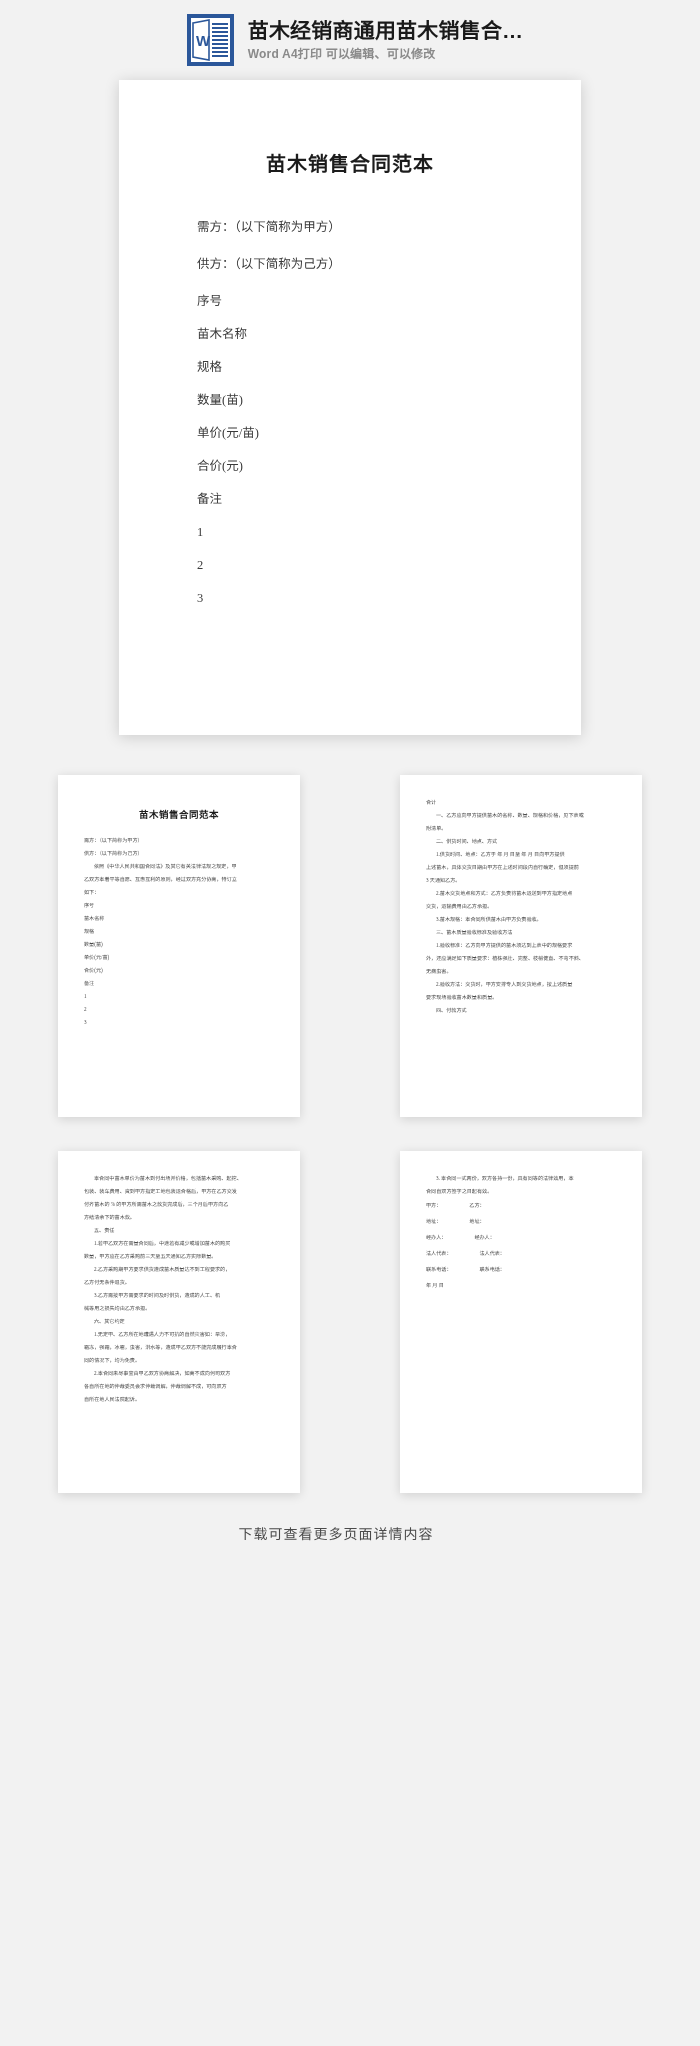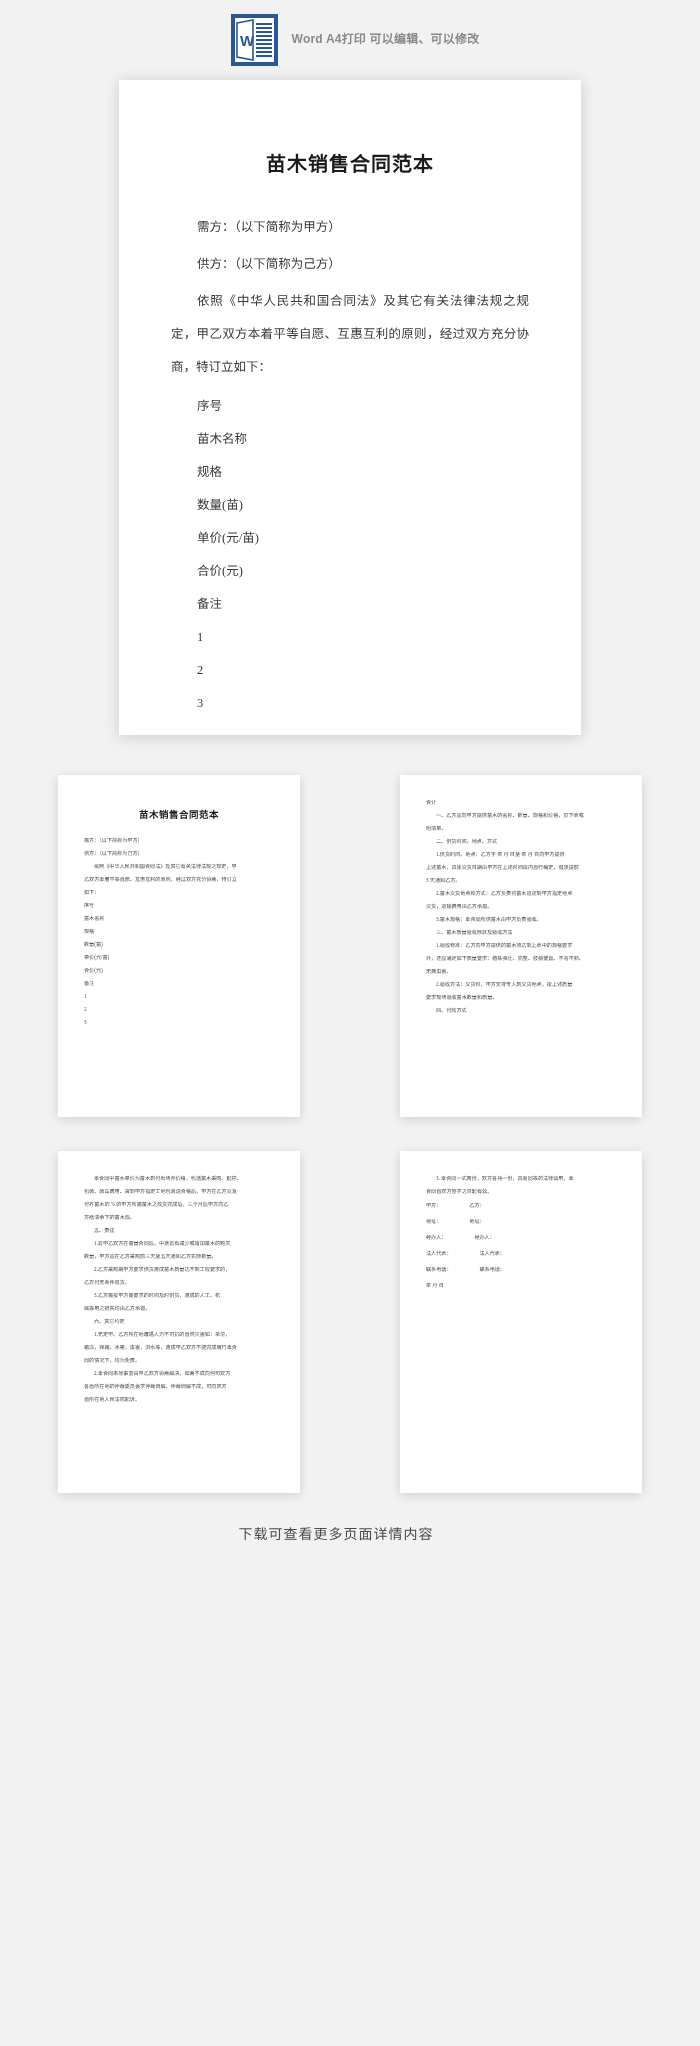--- a/index.html
+++ b/index.html
@@ -204,31 +204,31 @@
             <rect x="25" y="21" width="16" height="2"></rect>
             <rect x="25" y="25" width="16" height="2"></rect>
             <rect x="25" y="29" width="16" height="2"></rect>
             <rect x="25" y="33" width="16" height="2"></rect>
             <rect x="25" y="37" width="16" height="2"></rect>
             <rect x="25" y="41" width="16" height="2"></rect>
           </g>
         </svg>
       </div>
       <div class="header-text">
+        <div class="header-title">苗木经销商通用苗木销售合…</div>
         <div class="header-sub">Word A4打印 可以编辑、可以修改</div>
       </div>
     </div>
   </div>
 
   <div class="main-sheet-area">
     <div class="sheet sheet-main">
       <div class="doc-title">苗木销售合同范本</div>
       <p class="doc-p">需方：（以下简称为甲方）</p>
       <p class="doc-p">供方：（以下简称为己方）</p>
-      <p class="doc-p block">依照《中华人民共和国合同法》及其它有关法律法规之规定，甲乙双方本着平等自愿、互惠互利的原则，经过双方充分协商，特订立如下：</p>
       <ul class="doc-list">
         <li>序号</li>
         <li>苗木名称</li>
         <li>规格</li>
         <li>数量(苗)</li>
         <li>单价(元/苗)</li>
         <li>合价(元)</li>
         <li>备注</li>
         <li>1</li>
         <li>2</li>

